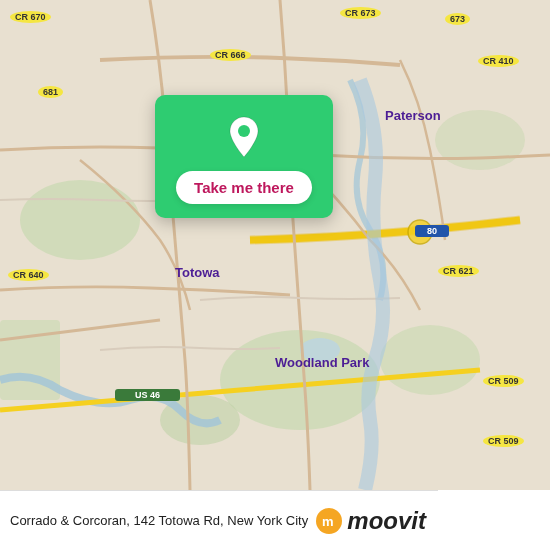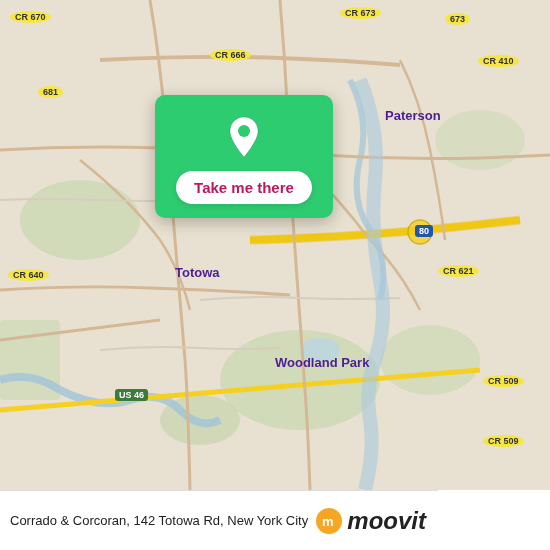--- a/index.html
+++ b/index.html
@@ -131,31 +131,31 @@
       padding: 1px 5px;
       font-size: 9px;
       font-weight: 700;
       color: #333;
     }
 
     .road-shield-green {
       background: #3a7a3a;
       border: none;
       border-radius: 3px;
-      padding: 1px 4px;
+      padding: 1px 20px;
       font-size: 9px;
       font-weight: 700;
       color: #fff;
     }
 
     .road-shield-blue {
       background: #2255aa;
       border: none;
       border-radius: 3px;
-      padding: 1px 4px;
+      padding: 1px 12px;
       font-size: 9px;
       font-weight: 700;
       color: #fff;
       margin-top: 32px;
     }
   </style>
 </head>
 <body>
 
 <div id="map-container">

